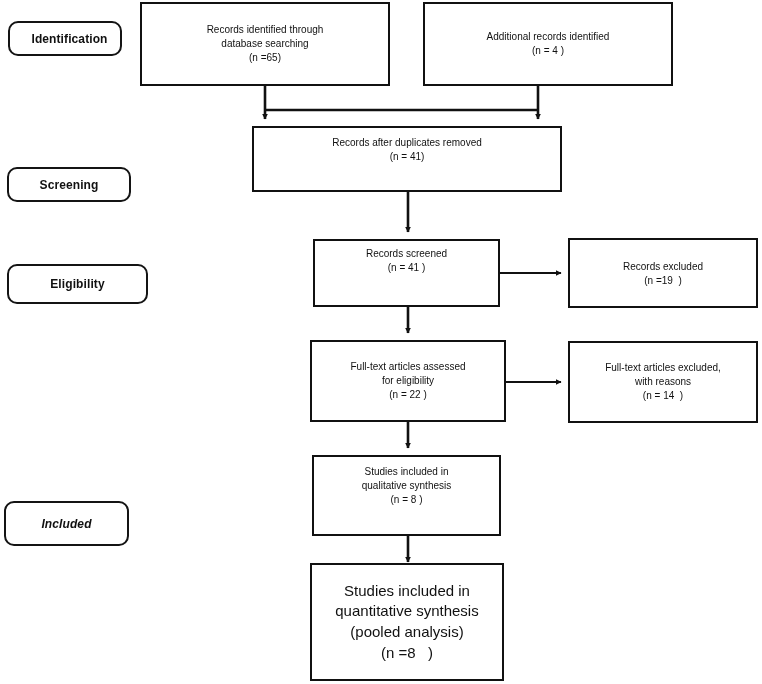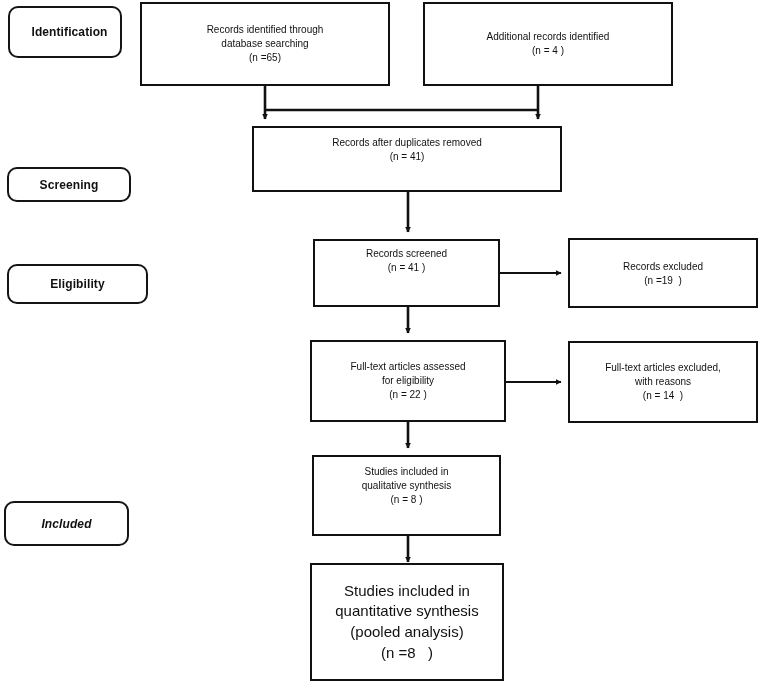--- a/index.html
+++ b/index.html
@@ -109,21 +109,21 @@
 
     <g>
       <path d="M408,536 L408,562" stroke="#111111" stroke-width="2.6" fill="none" marker-end="url(#arrowhead)"></path>
     </g>
 
     <g>
       <path d="M265,110 L538,110" stroke="#111111" stroke-width="2.6" fill="none"></path>
     </g>
   </svg>
 
-  <div class="stage-label" style="left:8px; top:6px; width:114px; height:52px;padding-left:9px;">
+  <div class="stage-label" style="left:8px; top:21px; width:114px; height:35px;padding-left:9px;">
     <span>Identification</span>
   </div>
 
   <div class="stage-label" style="left:7px; top:151px; width:124px; height:35px;margin-top:16px;">
     <span>Screening</span>
   </div>
 
   <div class="stage-label" style="left:7px; top:264px; width:141px; height:40px;">
     <span>Eligibility</span>
   </div>

